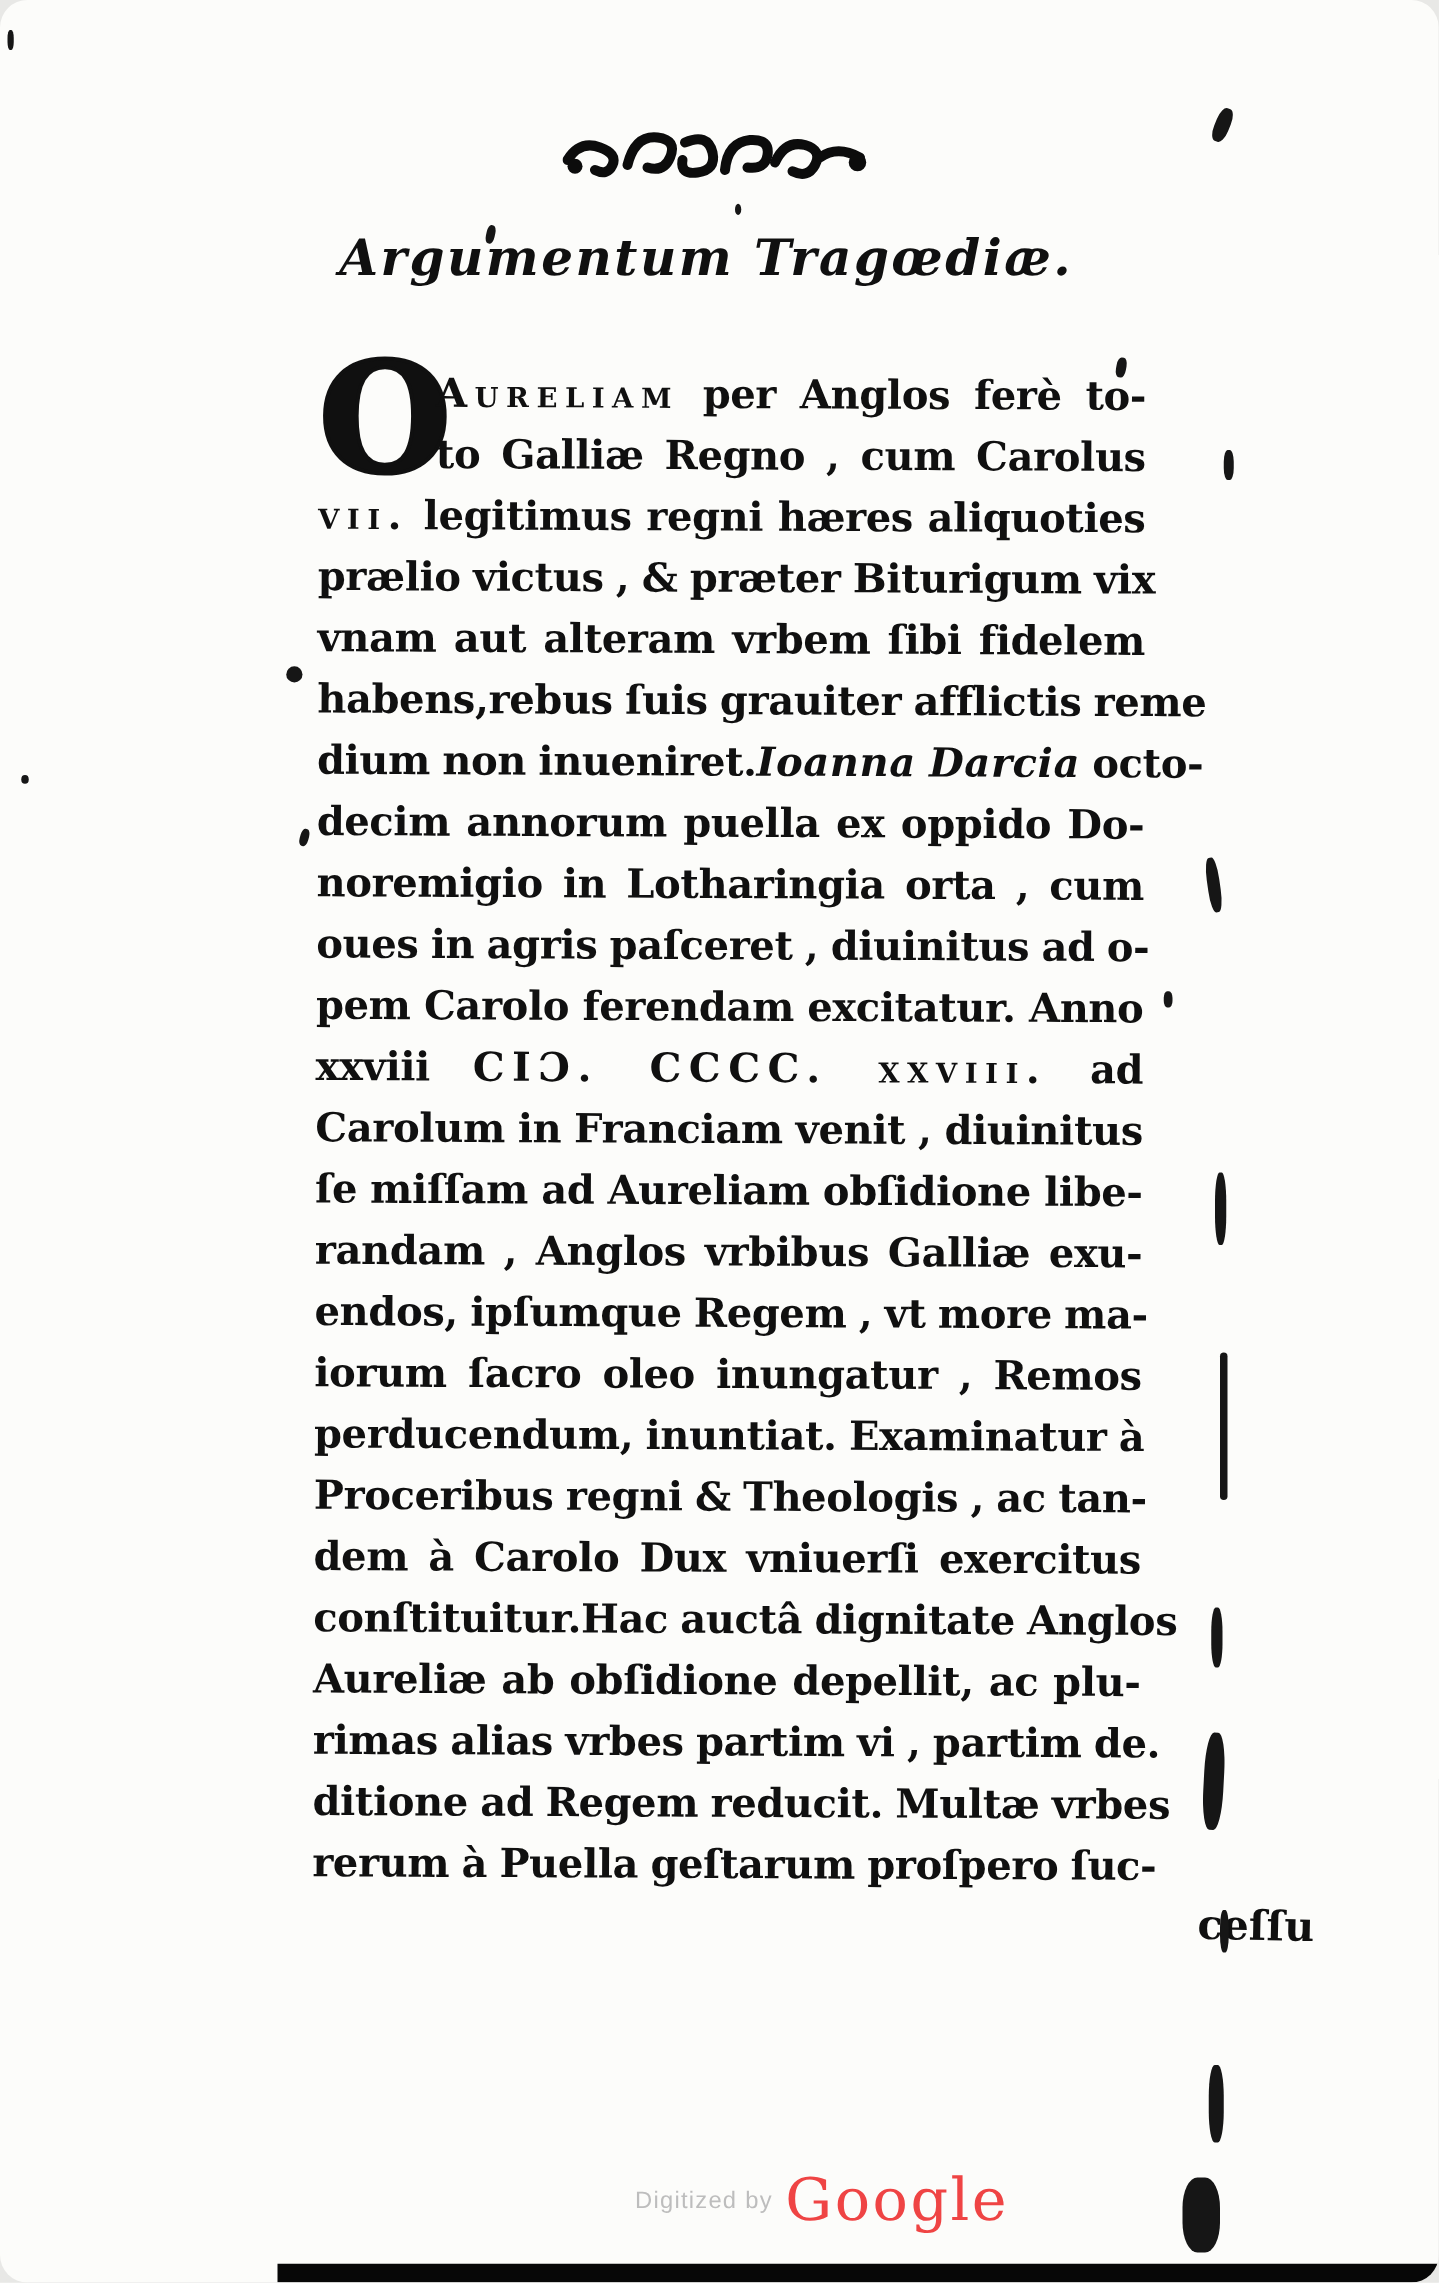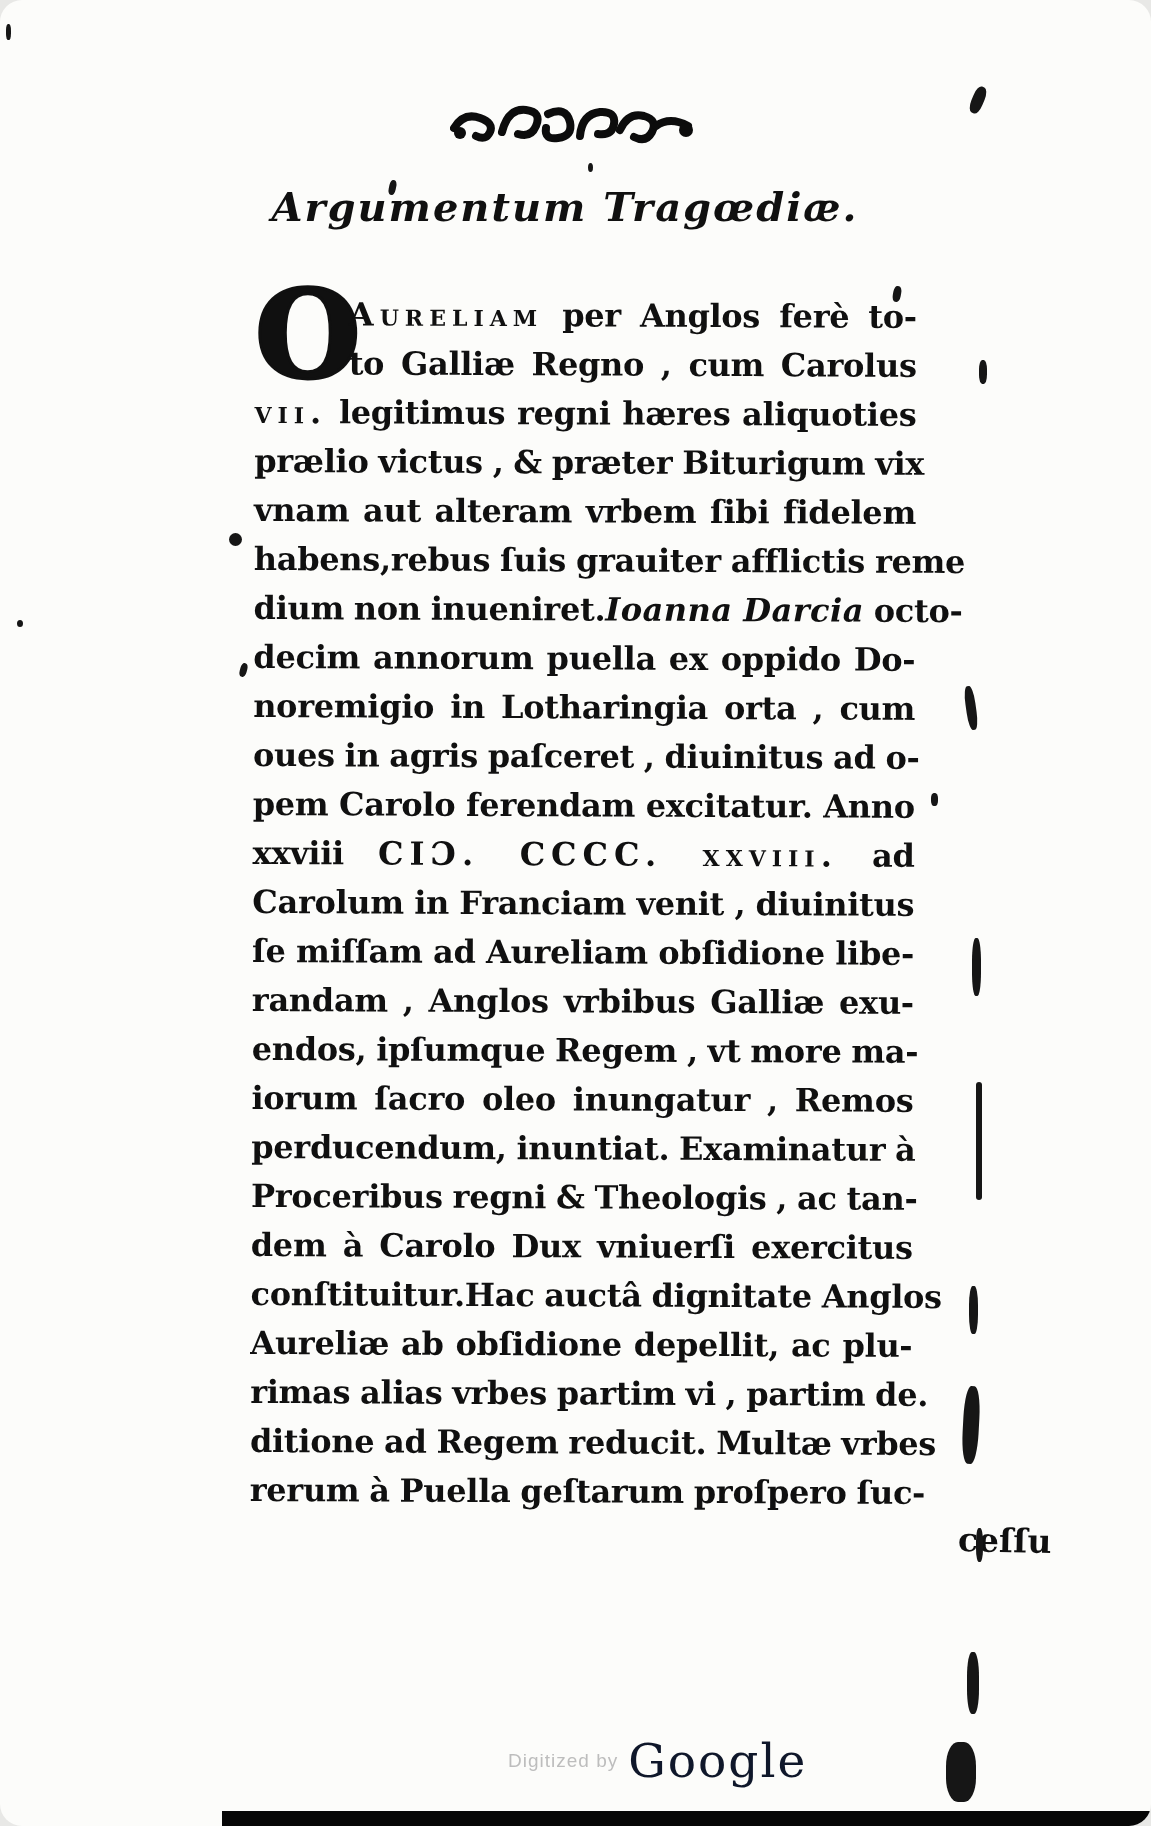--- a/index.html
+++ b/index.html
@@ -47,21 +47,21 @@
   .watermark{
     position:absolute;left:460px;top:1733px;
     display:flex;align-items:center;gap:10px;margin-left:48px;
   }
   .wm-pre{
     font-family:"Liberation Sans","DejaVu Sans",sans-serif;
     font-size:19px;color:#bdbdbd;letter-spacing:1px;
   }
   .wm-logo{
     font-family:"DejaVu Serif","Liberation Serif",serif;
-    font-size:47px;color:#0f172a;letter-spacing:2px;
+    font-size:47px;color:#ef4444;letter-spacing:2px;
   }
   
   .art{position:absolute;background:#161616;}
   .rnd{border-radius:50%;}
   .soft{border-radius:40%;}
   .bottom-bar{position:absolute;left:222px;right:0;bottom:0;height:15px;background:#070707;}
 </style>
 </head>
 <body>
 

